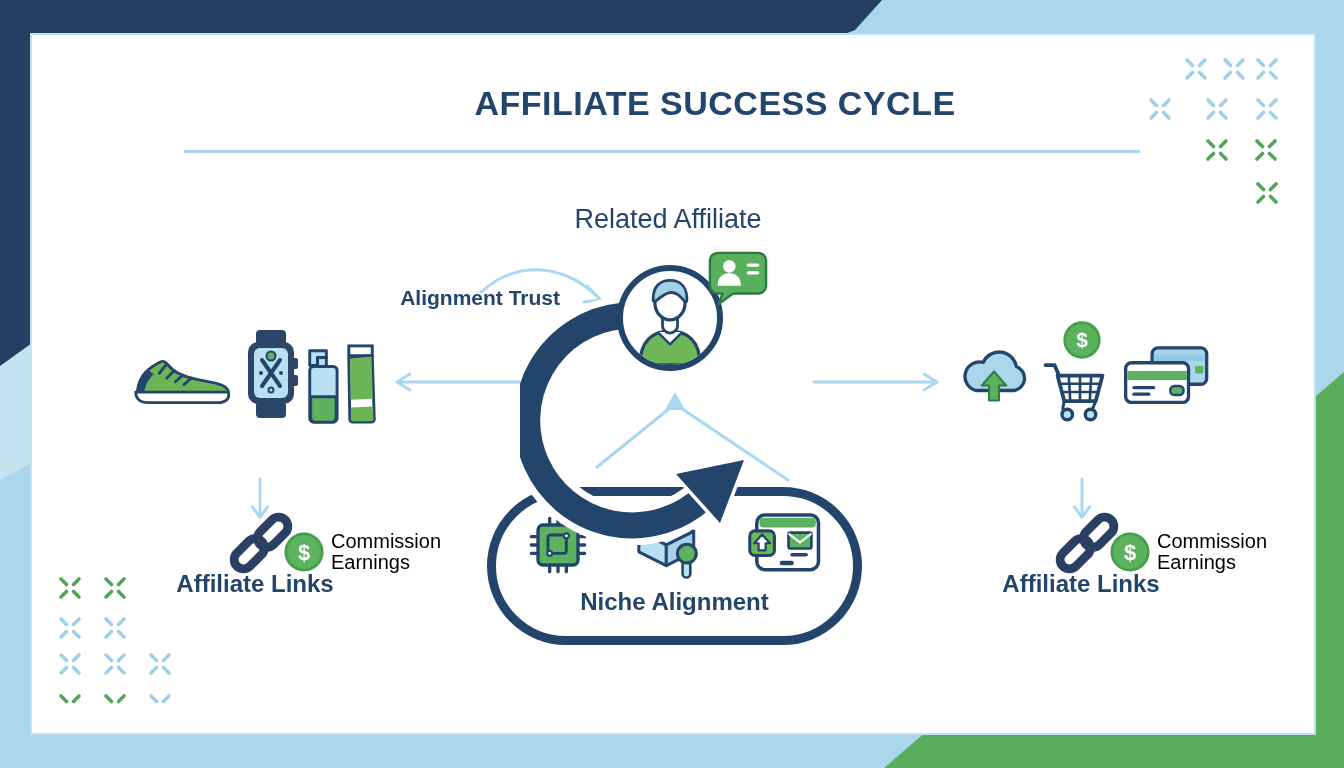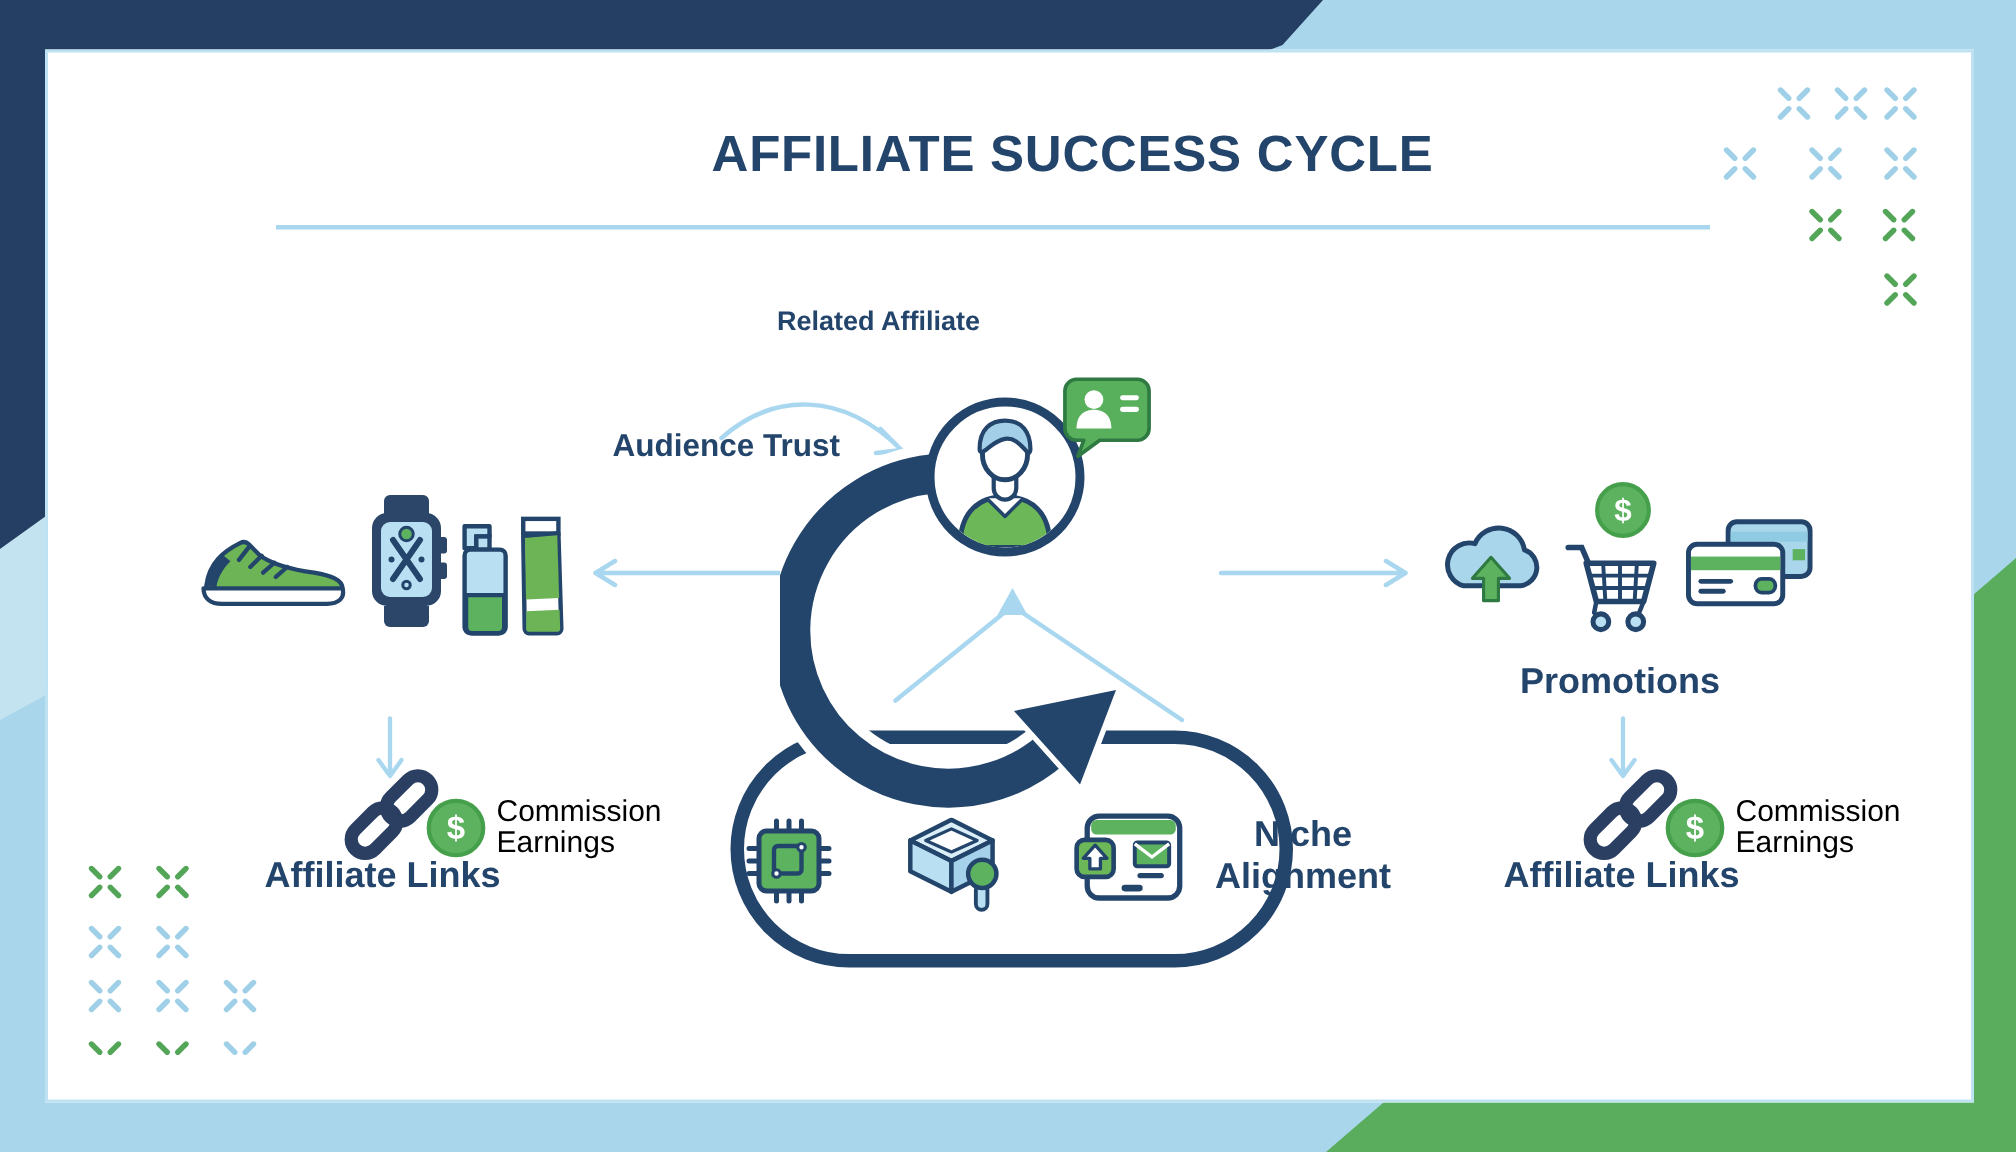--- a/index.html
+++ b/index.html
@@ -11,29 +11,29 @@
   .bg-blue2{width:100%;height:100%;background:#c4e3f1;
      clip-path:polygon(0 366px,92px 300px,92px 430px,0 480px);}
   .bg-green{width:100%;height:100%;background:#5aad5c;
      clip-path:polygon(1344px 372px,1344px 768px,884px 768px);}
   .card{left:30px;top:33px;width:1286px;height:702px;background:#ffffff;
         border:2px solid #bfe2f2;box-sizing:border-box;}
   .navy{color:#24456b;}
   .title{left:30px;top:84px;width:1286px;text-align:center;font-size:34px;
          font-weight:800;letter-spacing:.5px;margin-left:42px;}
   .rule{left:184px;top:150px;width:956px;height:3px;background:#a9d7ef;}
-  .h2{font-size:18px;font-weight:700;text-align:left;}
+  .h2{font-size:27px;font-weight:400;text-align:center;}
   .lbl{font-size:24px;font-weight:800;text-align:center;}
   .earn{font-size:20px;line-height:21px;font-weight:400;color:#000000;width:118px;}
   .trust{font-size:21px;font-weight:800;text-align:right;}
   .circle{left:617px;top:265px;width:106px;height:106px;border:6px solid #24456b;
           border-radius:50%;background:#fff;overflow:hidden;box-sizing:border-box;}
   .stadium{left:487px;top:487px;width:375px;height:158px;border:9px solid #24456b;
            border-radius:80px;background:#fff;box-sizing:border-box;
-           display:flex;align-items:center;gap:20px;}
+           display:flex;flex-direction:column;align-items:center;}
   .stadium .row{display:flex;gap:44px;align-items:center;margin-top:16px;height:66px;}
   .stadium .lbl{margin-top:10px;font-size:24px;}
   svg{display:block;}
 </style>
 </head>
 <body>
 
 <div class="page">
 
   <div class="abs bg-navy"></div>
@@ -168,21 +168,20 @@
   <svg class="abs" style="left:1124px;top:346px;width:86px;height:60px" viewBox="0 0 104 72">
     <rect x="34" y="2" width="66" height="44" rx="7" fill="#a9d6ea" stroke="#24456b" stroke-width="4"></rect>
     <rect x="36" y="10" width="62" height="8" fill="#8fcbe3"></rect>
     <rect x="86" y="24" width="10" height="9" fill="#5cb25f"></rect>
     <rect x="2" y="20" width="76" height="48" rx="7" fill="#ffffff" stroke="#24456b" stroke-width="4"></rect>
     <rect x="4" y="30" width="72" height="11" fill="#5cb25f"></rect>
     <rect x="10" y="48" width="28" height="4" rx="2" fill="#24456b"></rect>
     <rect x="10" y="56" width="22" height="4" rx="2" fill="#24456b"></rect>
     <rect x="56" y="48" width="16" height="11" rx="5" fill="#5cb25f" stroke="#24456b" stroke-width="3"></rect>
   </svg>
-  <div class="abs lbl navy" style="left:975px;top:441px;width:210px">Promotions</div>
   <svg class="abs" style="left:1071px;top:476px;width:22px;height:48px" viewBox="0 0 22 50">
     <path d="M11 3 V40 M3 32 L11 43 L19 32" stroke="#a9d7ef" stroke-width="3" fill="none" stroke-linecap="round" stroke-linejoin="round"></path>
   </svg>
   <svg class="abs" style="left:1046px;top:503px;width:82px;height:82px" viewBox="0 0 84 84">
     <g fill="none" stroke="#2b3f63" stroke-width="9">
       <rect x="12" y="42.5" width="36" height="19" rx="9.5" transform="rotate(-45 30 52)"></rect>
       <rect x="36" y="20.5" width="36" height="19" rx="9.5" transform="rotate(-45 54 30)"></rect>
     </g>
   </svg>
   <svg class="abs" style="left:1109px;top:531px;width:42px;height:42px" viewBox="0 0 44 44">
@@ -255,15 +254,15 @@
       <path d="M32 30 C32 16 40 10 50 10 C62 10 68 18 68 30 C68 33 66.5 33.5 65.5 32 C60 26 56 22 50 23 C44 24 40 28 36 31 C34 32.5 32 33 32 30 Z" fill="#a3cfe8" stroke="#24456b" stroke-width="3" stroke-linejoin="round"></path>
     </svg>
   </div>
   <svg class="abs" style="left:708px;top:248px;width:60px;height:60px" viewBox="0 0 62 60">
     <path d="M10 4 H52 A8 8 0 0 1 60 12 V38 A8 8 0 0 1 52 46 H26 L11 57 L15 46 H10 A8 8 0 0 1 2 38 V12 A8 8 0 0 1 10 4 Z" fill="#58b05c" stroke="#2f7a43" stroke-width="2.5" stroke-linejoin="round"></path>
     <circle cx="22" cy="18" r="6.5" fill="#ffffff"></circle>
     <path d="M10 38 C10 28 16 25 22 25 C28 25 34 28 34 38 Z" fill="#ffffff"></path>
     <rect x="40" y="15" width="13" height="3.5" rx="1.7" fill="#ffffff"></rect>
     <rect x="40" y="23" width="13" height="3.5" rx="1.7" fill="#ffffff"></rect>
   </svg>
-  <div class="abs trust navy" style="left:400px;top:286px;width:160px">Audience Trust</div>
+  <div class="abs trust navy" style="left:400px;top:286px;width:160px">Alignment Trust</div>
 
 </div>
 
 </body></html>

